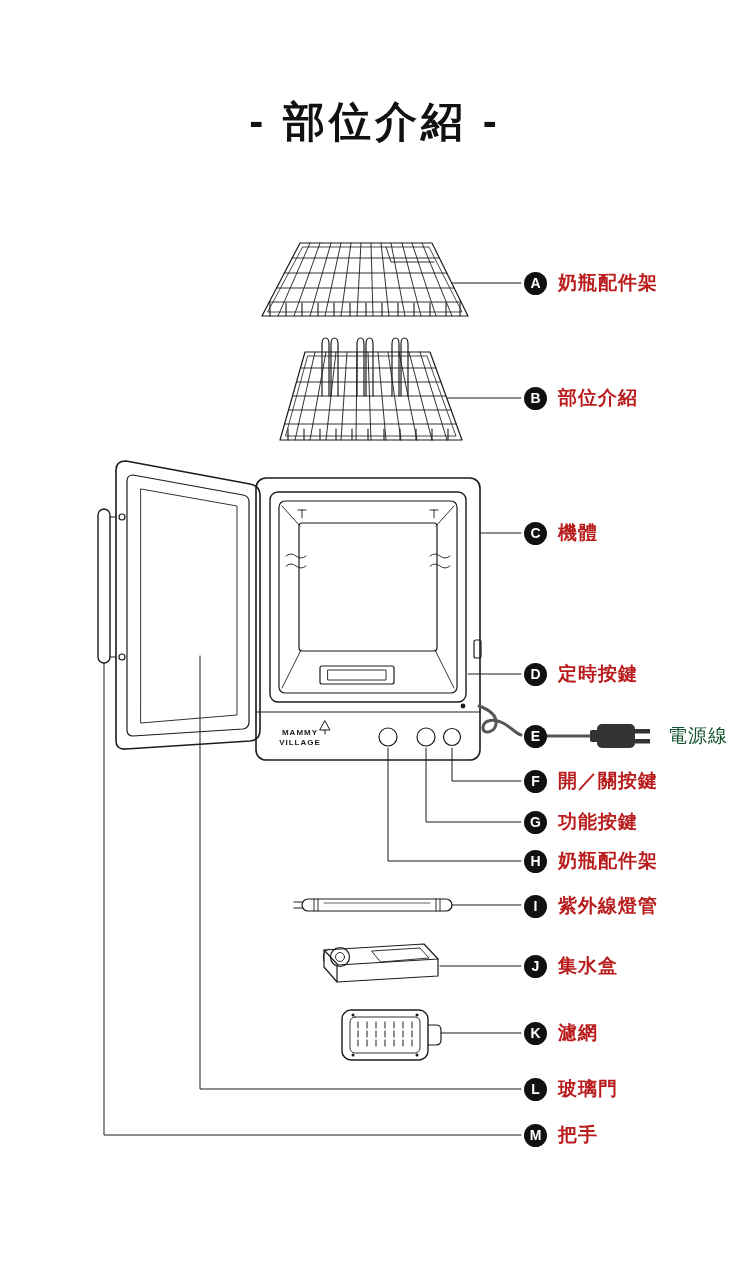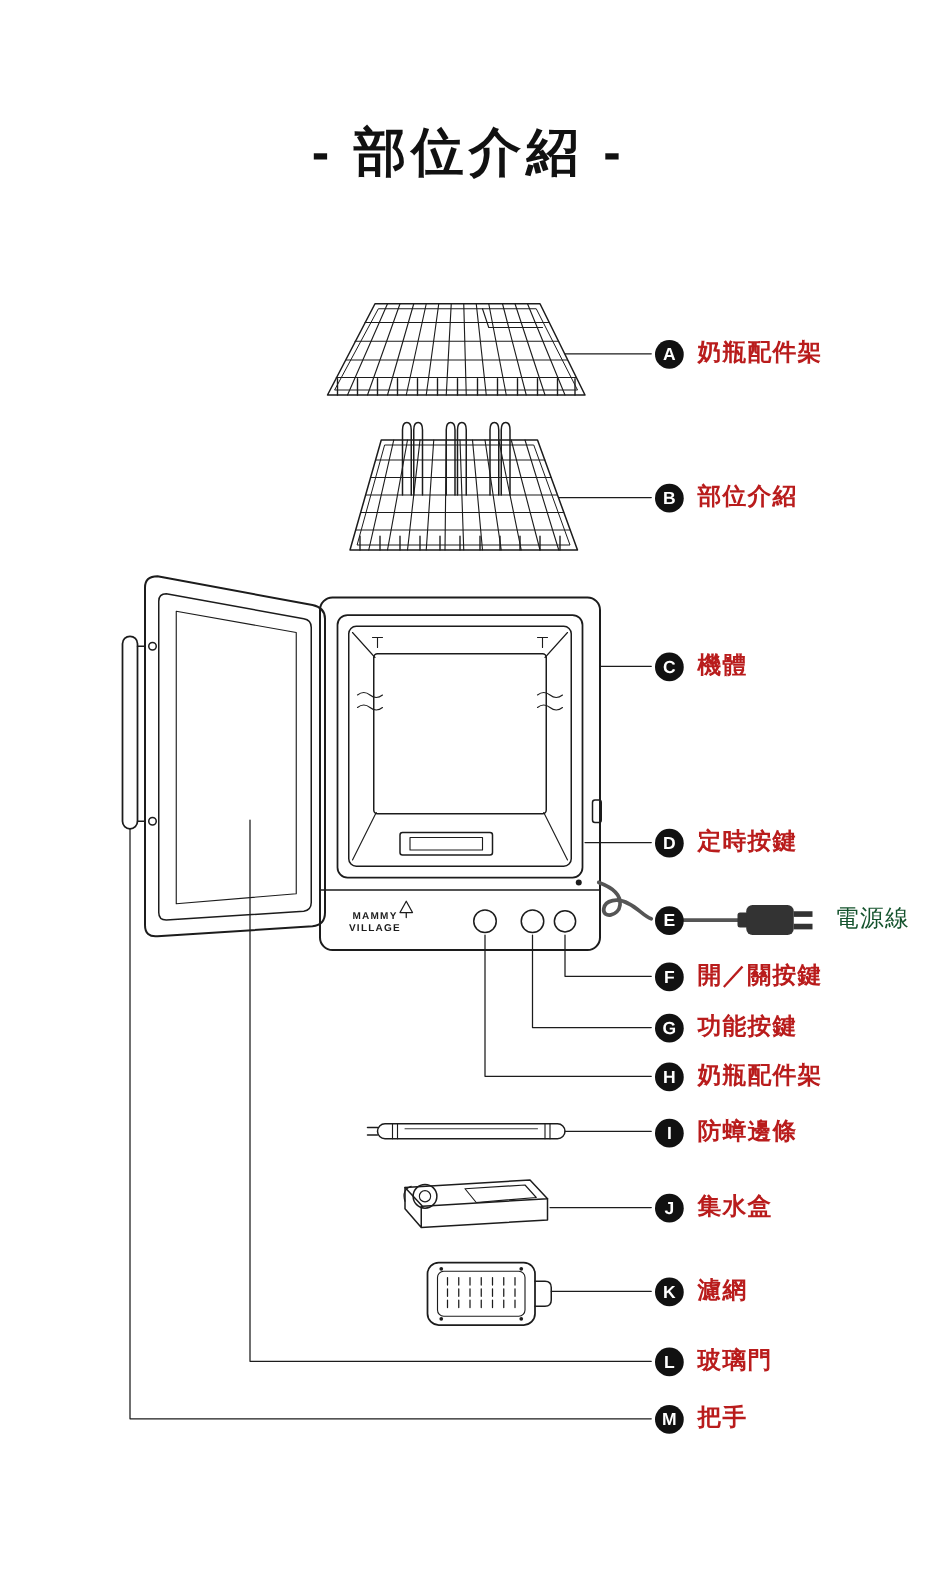--- a/index.html
+++ b/index.html
@@ -181,21 +181,21 @@
   <div class="row" style="left:524px;top:810px">
     <span class="badge">G</span>
     <span class="ltext">功能按鍵</span>
   </div>
   <div class="row" style="left:524px;top:849px">
     <span class="badge">H</span>
     <span class="ltext">奶瓶配件架</span>
   </div>
   <div class="row" style="left:524px;top:894px">
     <span class="badge">I</span>
-    <span class="ltext">防蟑邊條</span>
+    <span class="ltext">紫外線燈管</span>
   </div>
   <div class="row" style="left:524px;top:954px">
     <span class="badge">J</span>
     <span class="ltext">集水盒</span>
   </div>
   <div class="row" style="left:524px;top:1021px">
     <span class="badge">K</span>
     <span class="ltext">濾網</span>
   </div>
   <div class="row" style="left:524px;top:1077px">

